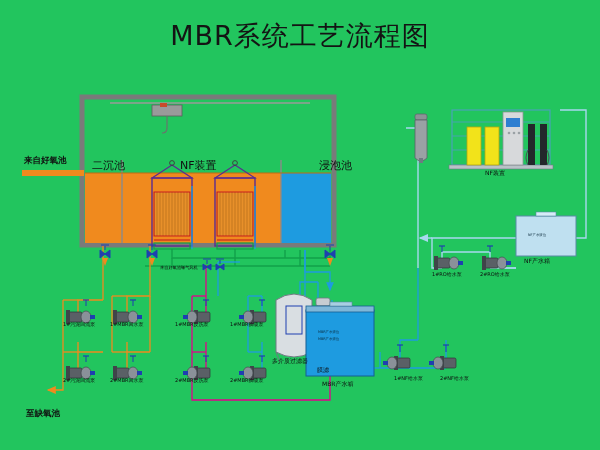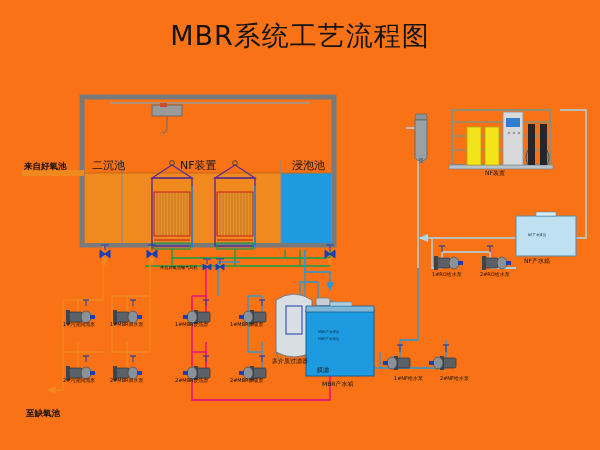--- a/index.html
+++ b/index.html
@@ -33,21 +33,21 @@
   .tanklbl { font-size: 11px; color: #101010; }
   .pumplbl { font-size: 5px; color: #0d0d0d; }
   .eqlbl   { font-size: 6px; color: #0d0d0d; }
   .flowlbl { font-size: 8.5px; color: #101010; font-weight: bold; }
   .tinylbl { font-size: 3.4px; color: #0b2a3a; }
   .bloblbl { font-size: 4.2px; color: #0d0d0d; }
 </style>
 </head>
 <body>
 
-<div id="canvas" style="background: #f97316;">
+<div id="canvas" style="background: #22c55e;">
 
   <div class="title">MBR系统工艺流程图</div>
 
   <svg id="svgroot" width="600" height="450" viewBox="0 0 600 450">
     <defs>
       <marker id="arrOrange" markerWidth="8" markerHeight="8" refX="6" refY="3" orient="auto">
         <path d="M0,0 L7,3 L0,6 z" fill="#f08a1e"></path>
       </marker>
       <marker id="arrBlue" markerWidth="8" markerHeight="8" refX="6" refY="3" orient="auto">
         <path d="M0,0 L7,3 L0,6 z" fill="#1e9be0"></path>
@@ -354,27 +354,27 @@
     <g>
       <rect x="442" y="358" width="14" height="10" rx="1.5" fill="#5a6066" stroke="#2f3337" stroke-width="0.7"></rect>
       <rect x="440" y="356" width="4" height="14" fill="#3f4449"></rect>
       <ellipse cx="438" cy="363" rx="5" ry="6" fill="#8a9199" stroke="#464b50" stroke-width="0.7"></ellipse>
       <rect x="429" y="361" width="5" height="4" fill="#1e3fb0"></rect>
       <path d="M446,352 l0,-7" stroke="#1e3fb0" stroke-width="1"></path>
       <path d="M443,345 l6,0" stroke="#1e3fb0" stroke-width="1.2"></path>
     </g>
   </svg>
 
-  <div class="lbl flowlbl" style="left:24px; top:156px;margin-top:6px;">来自好氧池</div>
+  <div class="lbl flowlbl" style="left:24px; top:156px;">来自好氧池</div>
   <div class="lbl flowlbl" style="left:26px; top:370px;margin-top:39px;">至缺氧池</div>
   <div class="lbl bloblbl" style="left:160px; top:266px;">来自好氧池曝气风机</div>
 
   <div class="lbl tanklbl" style="left:92px; top:160px;">二沉池</div>
   <div class="lbl tanklbl" style="left:180px; top:160px;">NF装置</div>
-  <div class="lbl tanklbl" style="left:274px; top:160px;padding-left:18px;">浸泡池</div>
+  <div class="lbl tanklbl" style="left:301px; top:160px;padding-left:18px;">浸泡池</div>
 
   <div class="lbl pumplbl" style="left:63px; top:322px;">1#污泥回流泵</div>
   <div class="lbl pumplbl" style="left:63px; top:378px;">2#污泥回流泵</div>
   <div class="lbl pumplbl" style="left:110px; top:322px;">1#MBR回水泵</div>
   <div class="lbl pumplbl" style="left:110px; top:378px;">2#MBR回水泵</div>
   <div class="lbl pumplbl" style="left:175px; top:322px;">1#MBR反洗泵</div>
   <div class="lbl pumplbl" style="left:175px; top:378px;">2#MBR反洗泵</div>
   <div class="lbl pumplbl" style="left:230px; top:322px;">1#MBR抽吸泵</div>
   <div class="lbl pumplbl" style="left:230px; top:378px;">2#MBR抽吸泵</div>
   <div class="lbl pumplbl" style="left:432px; top:272px;">1#RO给水泵</div>

